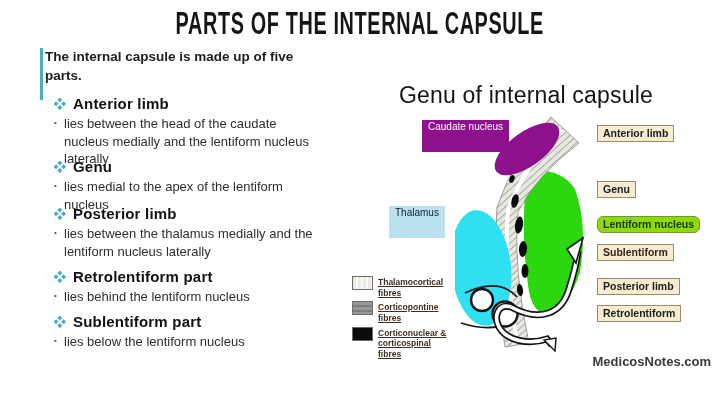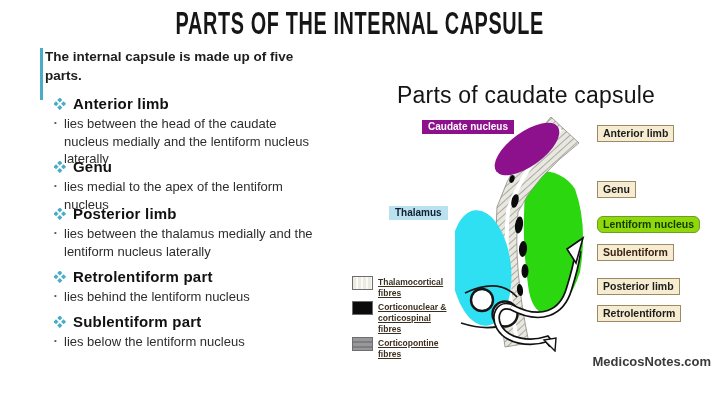--- a/index.html
+++ b/index.html
@@ -30,21 +30,21 @@
   .panel { position:absolute; left:336px; top:60px; width:380px; height:318px;
     background:linear-gradient(180deg,
       #fbdbe7 0%, #fcе9ec 8%, #fdf0ef 15%, #f3c083 28%, #f2bd7e 35%,
       #f8dcb2 47%, #ef9e6c 57%, #f2b184 70%, #f7d0bd 84%, #fadce4 100%);
   }
   .panel-title { position:absolute; top:22px; left:0; width:380px; text-align:center;
                  font-size:23px; color:#141414; letter-spacing:0.2px; }
 
   .inner-box { position:absolute; left:119px; top:57px; width:132px; height:235px; background:#fff; }
 
-  .tag { position:absolute; font-weight:bold; font-size:10px; padding:1px 6px 2px; white-space:nowrap; }
+  .tag { position:absolute; font-weight:normal; font-size:10px; padding:1px 6px 20px; white-space:nowrap; }
   .tag-caudate { left:86px; top:60px; background:#8d108d; color:#fff; }
   .tag-thalamus { left:53px; top:146px; background:#b9e1ef; color:#102030; }
 
   .rlabel { position:absolute; left:261px; background:#f6ecd1; border:1px solid #9c8a64;
             font-weight:bold; font-size:10.5px; color:#1c1c1c; padding:1px 5px 2px; white-space:nowrap; }
   .rl-0{top:65px}.rl-1{top:121px}.rl-2{top:156px; background:#8fd90a; color:#143a00; border-color:#6e9c2a;border-radius:6px;}
   .rl-3{top:184px; color:#3a2213;}.rl-4{top:218px}.rl-5{top:245px}
 
   .legend { position:absolute; left:16px; top:216px; width:104px; display:flex; flex-direction:column; gap:3px; }
   .lrow { display:flex; align-items:flex-start; gap:5px; }
@@ -138,21 +138,21 @@
               <rect x="0.2" y="4" width="3.6" height="3.6" transform="rotate(45 2 5.8)"></rect>
             </g>
         </svg>
         <b>Sublentiform part</b>
       </div>
       <div class="desc">lies below the lentiform nucleus</div>
     </div>
   </div>
 
   <div class="panel">
-    <div class="panel-title">Parts of caudate capsule</div>
+    <div class="panel-title">Genu of internal capsule</div>
 
     <div class="inner-box">
       <svg width="132" height="235" viewBox="0 0 132 235">
         <defs>
           <pattern id="hatch" width="5" height="5" patternUnits="userSpaceOnUse" patternTransform="rotate(48)">
             <rect width="5" height="5" fill="#e8e8e1"></rect>
             <line x1="0" y1="0" x2="0" y2="5" stroke="#9a9a92" stroke-width="1.6"></line>
           </pattern>
         </defs>
 
@@ -199,25 +199,25 @@
     <div class="rlabel rl-3">Sublentiform</div>
     <div class="rlabel rl-4">Posterior limb</div>
     <div class="rlabel rl-5">Retrolentiform</div>
 
     <div class="legend">
       <div class="lrow">
         <div class="sw sw0"></div>
         <span>Thalamocortical fibres</span>
       </div>
       <div class="lrow">
+        <div class="sw sw1"></div>
+        <span>Corticopontine fibres</span>
+      </div>
+      <div class="lrow">
         <div class="sw sw2"></div>
         <span>Corticonuclear &amp; corticospinal fibres</span>
       </div>
-      <div class="lrow">
-        <div class="sw sw1"></div>
-        <span>Corticopontine fibres</span>
-      </div>
     </div>
 
     <div class="watermark">MedicosNotes.com</div>
   </div>
 
 </div>
 
 </body></html>

